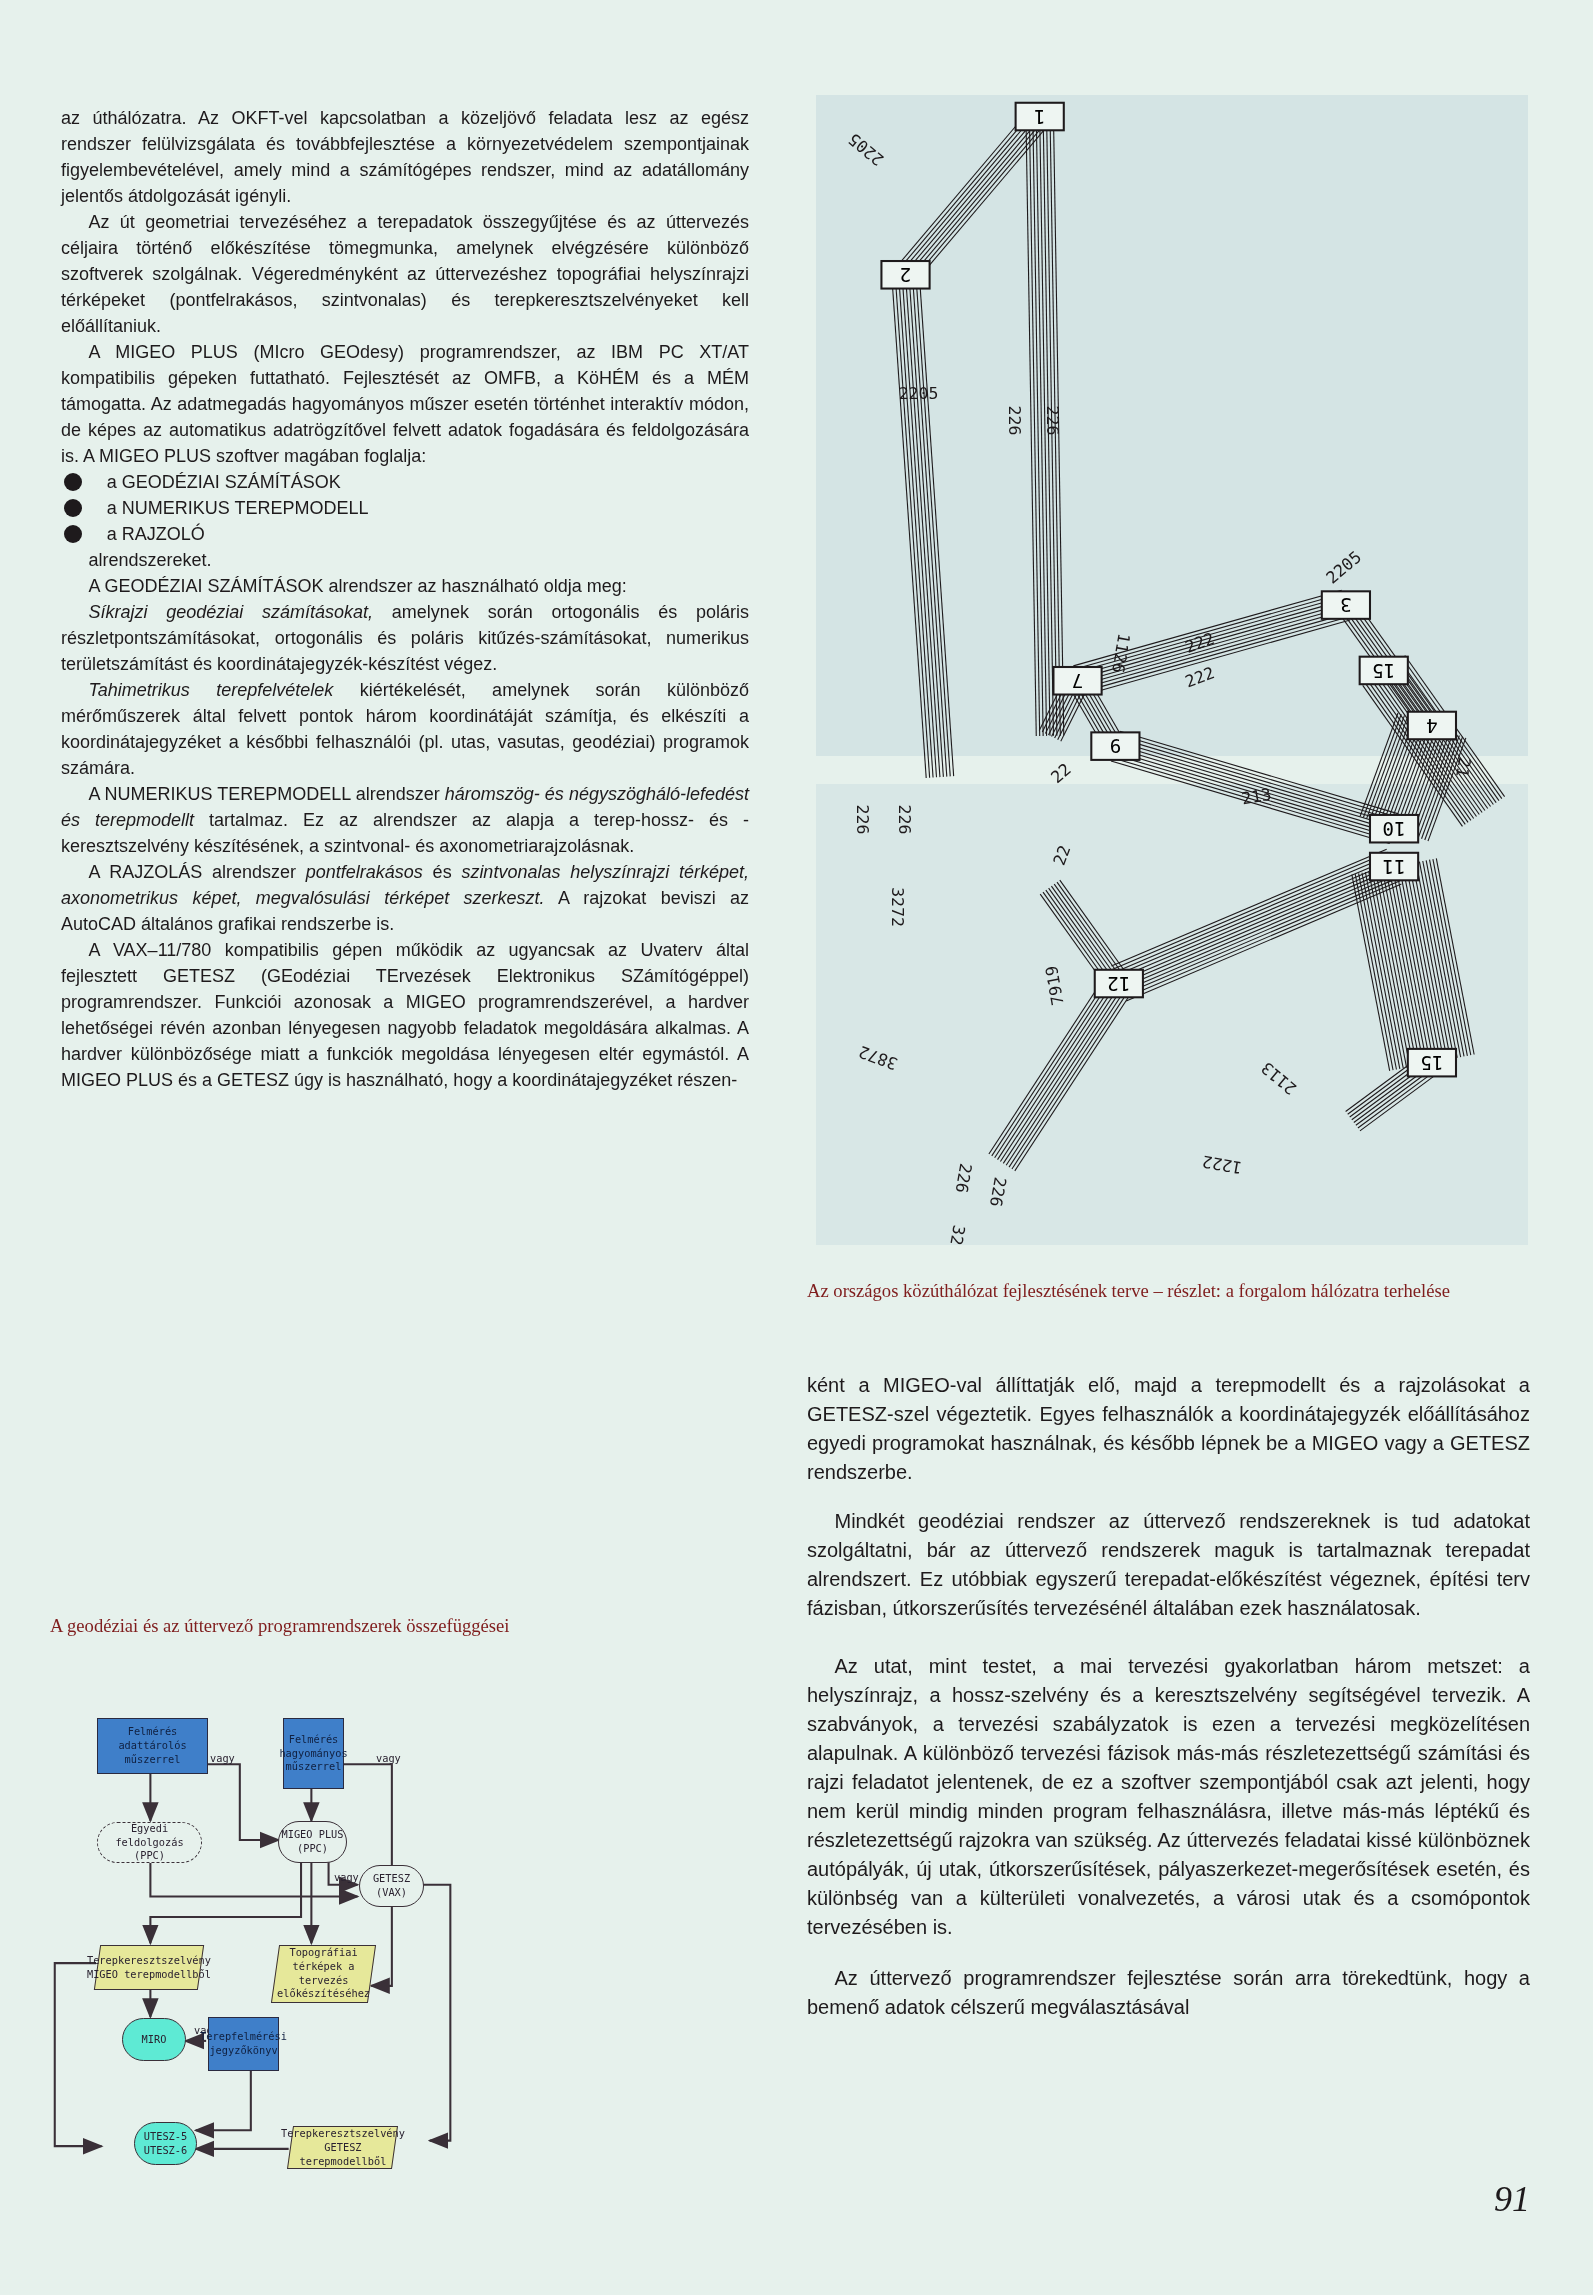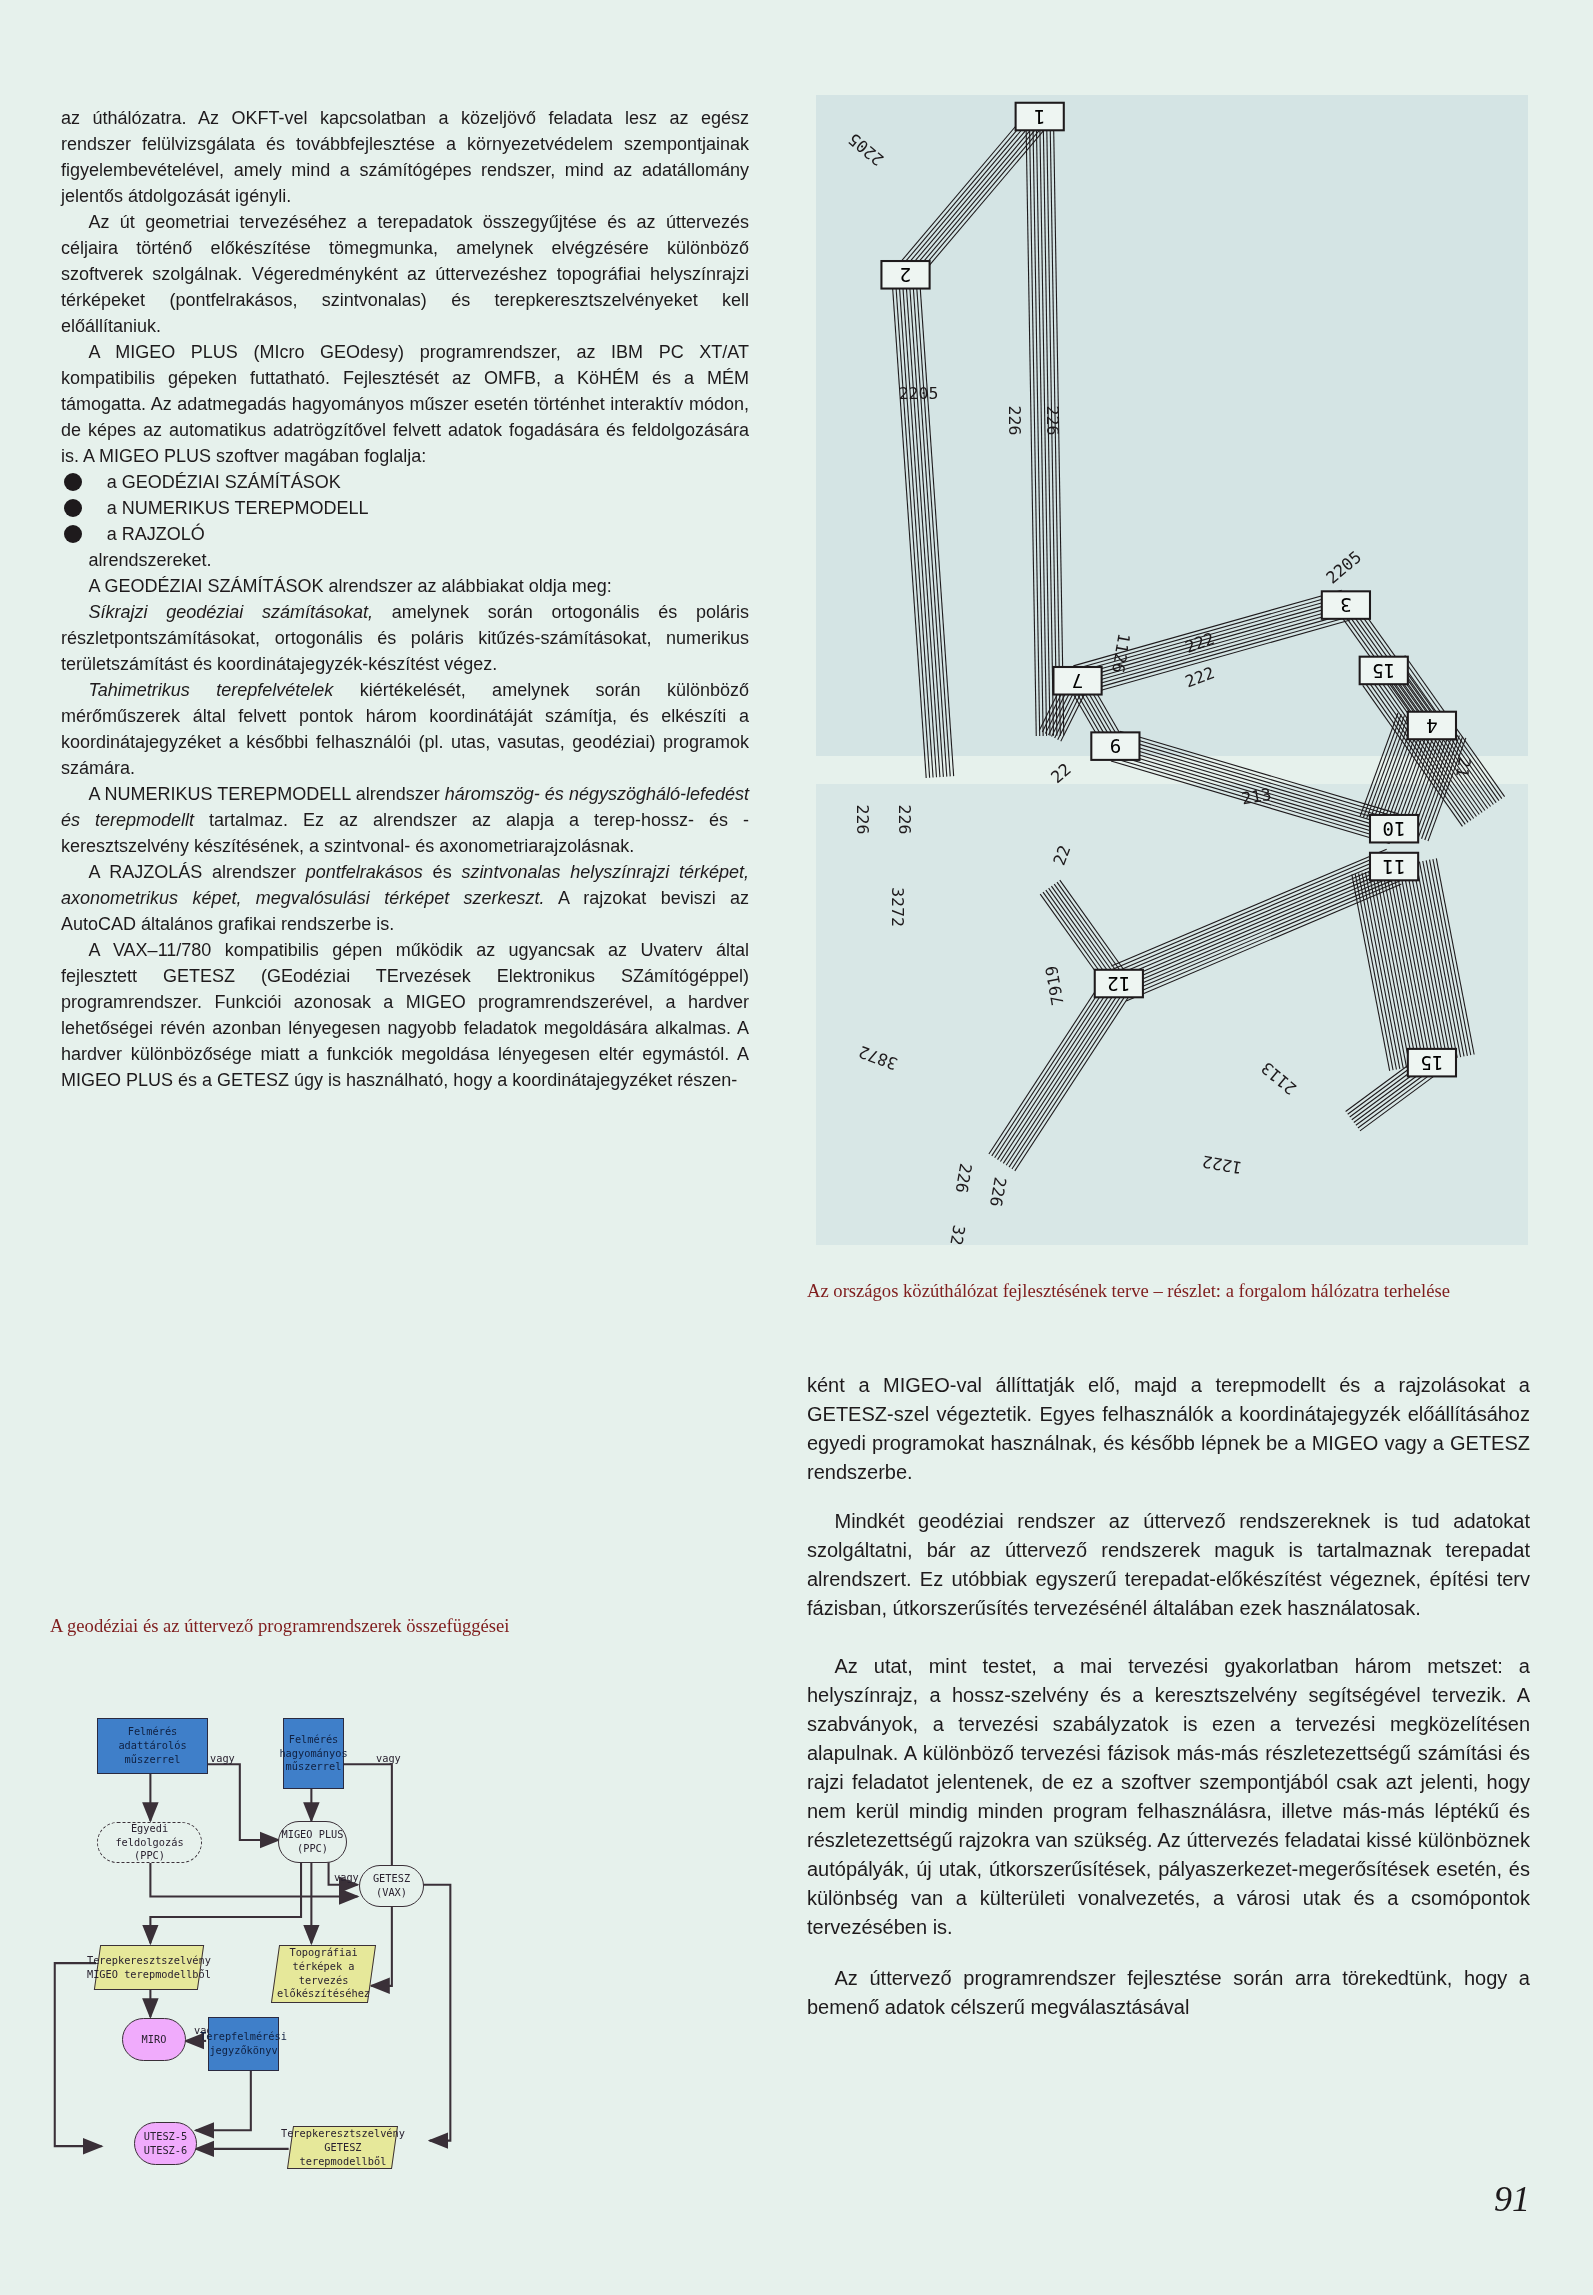--- a/index.html
+++ b/index.html
@@ -24,21 +24,21 @@
   #map .bg { position:absolute; left:13.8px; top:5.5px; width:712px; height:661px; background:#d4e4e4; }
   #map .bg2 { position:absolute; left:13.8px; top:695px; width:712px; height:461px; background:#d8e7e6; }
 
   
   #flow { position:absolute; left:41px; top:1652px; width:743px; height:537px; }
   .fnode { position:absolute; display:flex; align-items:center; justify-content:center; text-align:center;
            font-family:"DejaVu Sans Mono", monospace; font-size:10.3px; line-height:13.8px; color:#2a2230; }
   .blue { background:#3f7fc9; border:1.4px solid #2a2a40; color:#102040; }
   .pill { border:1.4px solid #3a3038; border-radius:27.5px; background:#e6f1ec; }
   .pill.dash { border-style:dashed; }
-  .pill.teal { background:#f0abfc; }
+  .pill.teal { background:#5eead4; }
   .para { background:#e6e89a; border:1.4px solid #3a3038; }
   .lbl { position:absolute; font-family:"DejaVu Sans Mono", monospace; font-size:10.3px; color:#2a2230; }
 </style>
 </head>
 <body>
 
 <div id="left" class="col">
   <p>az úthálózatra. Az OKFT-vel kapcsolatban a közeljövő feladata lesz az egész rendszer felülvizsgálata és továbbfejlesztése a környezetvédelem szempontjainak figyelembevételével, amely mind a számítógépes rendszer, mind az adatállomány jelentős átdolgozását igényli.</p>
   <p class="ind">Az út geometriai tervezéséhez a terepadatok összegyűjtése és az úttervezés céljaira történő előkészítése tömegmunka, amelynek elvégzésére különböző szoftverek szolgálnak. Végeredményként az úttervezéshez topográfiai helyszínrajzi térképeket (pontfelrakásos, szintvonalas) és terepkeresztszelvényeket kell előállítaniuk.</p>
   <p class="ind">A MIGEO PLUS (MIcro GEOdesy) programrendszer, az IBM PC XT/AT kompatibilis gépeken futtatható. Fejlesztését az OMFB, a KöHÉM és a MÉM támogatta. Az adatmegadás hagyományos műszer esetén történhet interaktív módon, de képes az automatikus adatrögzítővel felvett adatok fogadására és feldolgozására is. A MIGEO PLUS szoftver magában foglalja:</p>
@@ -48,21 +48,21 @@
     </div>
   <div class="bul">
       <span class="dot"></span>
       <span>a NUMERIKUS TEREPMODELL</span>
     </div>
   <div class="bul">
       <span class="dot"></span>
       <span>a RAJZOLÓ</span>
     </div>
   <p class="ind">alrendszereket.</p>
-  <p class="ind">A GEODÉZIAI SZÁMÍTÁSOK alrendszer az alábbiakat oldja meg:</p>
+  <p class="ind">A GEODÉZIAI SZÁMÍTÁSOK alrendszer az használható oldja meg:</p>
   <p class="ind"><i>Síkrajzi geodéziai számításokat,</i><span> amelynek során ortogonális és poláris részletpontszámításokat, ortogonális és poláris kitűzés-számításokat, numerikus területszámítást és koordinátajegyzék-készítést végez.</span></p>
   <p class="ind"><i>Tahimetrikus terepfelvételek</i><span> kiértékelését, amelynek során különböző mérőműszerek által felvett pontok három koordinátáját számítja, és elkészíti a koordinátajegyzéket a későbbi felhasználói (pl. utas, vasutas, geodéziai) programok számára.</span></p>
   <p class="ind"><span>A NUMERIKUS TEREPMODELL alrendszer </span><i>háromszög- és négyszögháló-lefedést és terepmodellt</i><span> tartalmaz. Ez az alrendszer az alapja a terep-hossz- és -keresztszelvény készítésének, a szintvonal- és axonometriarajzolásnak.</span></p>
   <p class="ind"><span>A RAJZOLÁS alrendszer </span><i>pontfelrakásos</i><span> és </span><i>szintvonalas helyszínrajzi térképet, axonometrikus képet, megvalósulási térképet szerkeszt.</i><span> A rajzokat beviszi az AutoCAD általános grafikai rendszerbe is.</span></p>
   <p class="ind">A VAX–11/780 kompatibilis gépen működik az ugyancsak az Uvaterv által fejlesztett GETESZ (GEodéziai TErvezések Elektronikus SZámítógéppel) programrendszer. Funkciói azonosak a MIGEO programrendszerével, a hardver lehetőségei révén azonban lényegesen nagyobb feladatok megoldására alkalmas. A hardver különbözősége miatt a funkciók megoldása lényegesen eltér egymástól. A MIGEO PLUS és a GETESZ úgy is használható, hogy a koordinátajegyzéket részen-</p>
 </div>
 
 <div class="caption" style="left:50px; top:1614px;">A geodéziai és az úttervező programrendszerek összefüggései</div>
 
 <div id="flow">

